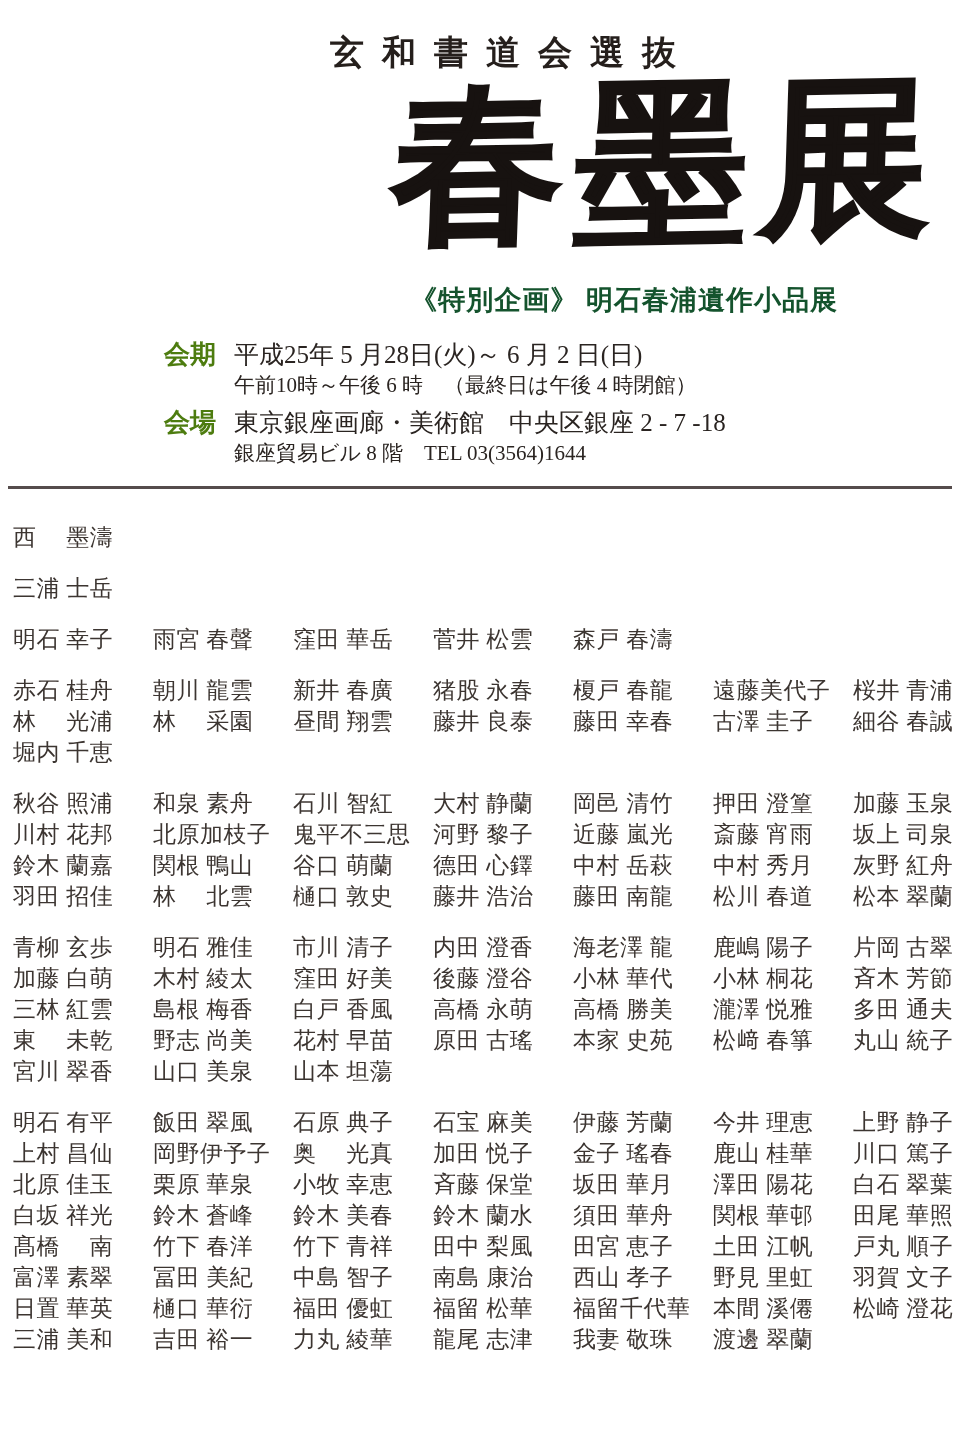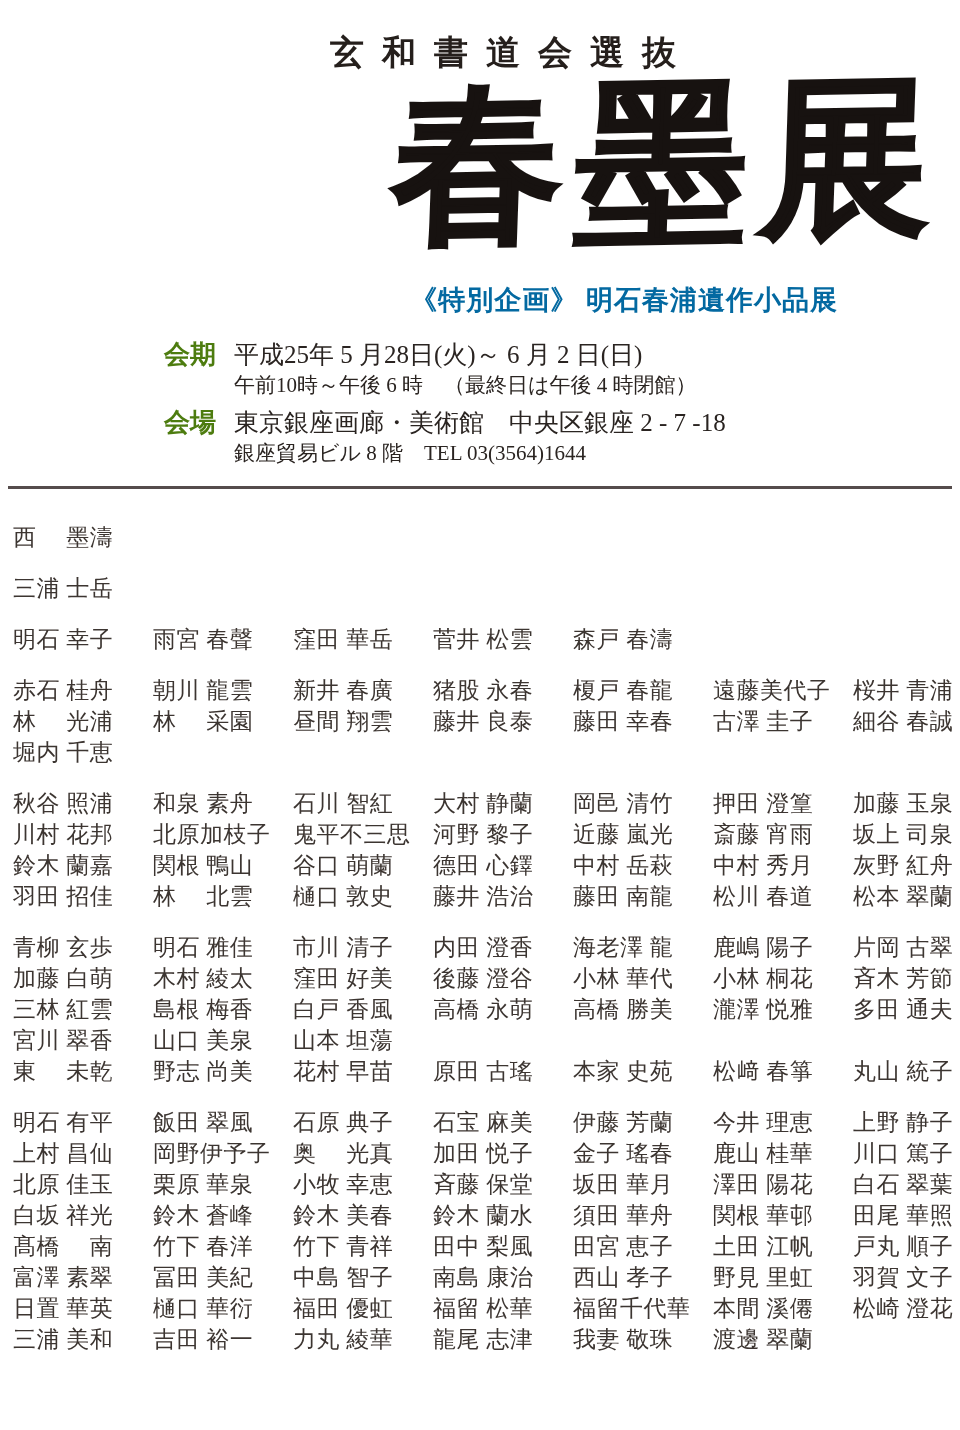--- a/index.html
+++ b/index.html
@@ -27,21 +27,21 @@
     font-family:"Liberation Serif", serif;
     font-size:172px; line-height:1.18; font-weight:bold; letter-spacing:12px;
     color:#171210; white-space:nowrap;
     transform:skewX(-3deg) rotate(-1deg);
     -webkit-text-stroke:2px #171210;
   }
   .special-line {
     position:absolute; right:122px; top:282px;
     font-family:"Liberation Serif", serif;
     font-size:27px; font-weight:bold; letter-spacing:1px;
-    color:#0369a1; white-space:nowrap;
+    color:#14532d; white-space:nowrap;
   }
   
   .info { margin:10px 0 0 164px; font-family:"Liberation Serif", serif; }
   .info-row { display:flex; line-height:30px; margin-bottom:2px; }
   .info-label {
     width:70px; flex:0 0 70px; font-size:26px; font-weight:bold;
     color:#4d7c0f; white-space:nowrap;
   }
   .info-value { font-size:25px; color:#2a2421; white-space:pre; }
   .info-sub {
@@ -190,33 +190,33 @@
         <div class="name-row">
           <div class="name">三林 紅雲</div>
           <div class="name">島根 梅香</div>
           <div class="name">白戸 香風</div>
           <div class="name">高橋 永萌</div>
           <div class="name">高橋 勝美</div>
           <div class="name">瀧澤 悦雅</div>
           <div class="name">多田 通夫</div>
         </div>
         <div class="name-row">
-          <div class="name">宮川 翠香</div>
-          <div class="name">山口 美泉</div>
-          <div class="name">山本 坦蕩</div>
-        </div>
-        <div class="name-row">
           <div class="name">東　 未乾</div>
           <div class="name">野志 尚美</div>
           <div class="name">花村 早苗</div>
           <div class="name">原田 古瑤</div>
           <div class="name">本家 史苑</div>
           <div class="name">松﨑 春箏</div>
           <div class="name">丸山 統子</div>
         </div>
+        <div class="name-row">
+          <div class="name">宮川 翠香</div>
+          <div class="name">山口 美泉</div>
+          <div class="name">山本 坦蕩</div>
+        </div>
       </div>
       <div class="name-group">
         <div class="name-row">
           <div class="name">明石 有平</div>
           <div class="name">飯田 翠風</div>
           <div class="name">石原 典子</div>
           <div class="name">石宝 麻美</div>
           <div class="name">伊藤 芳蘭</div>
           <div class="name">今井 理恵</div>
           <div class="name">上野 静子</div>

